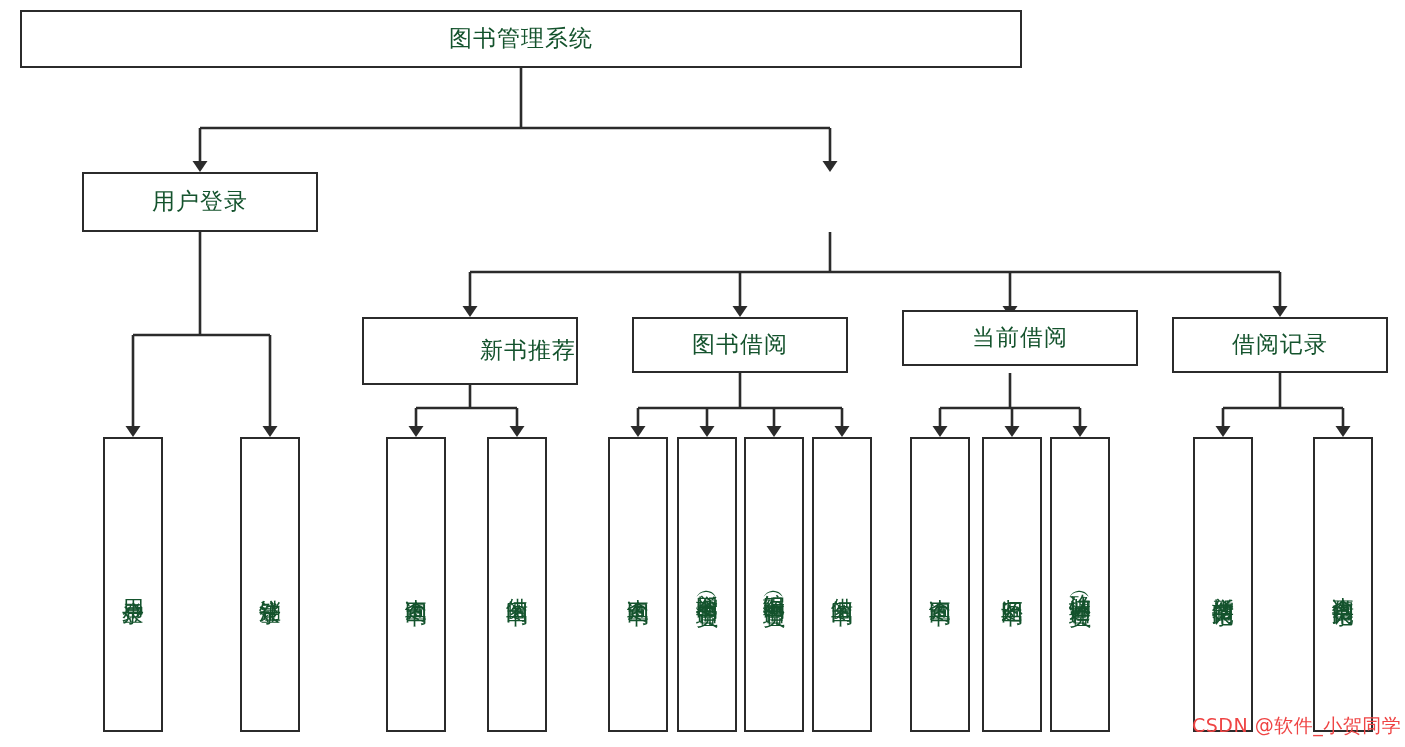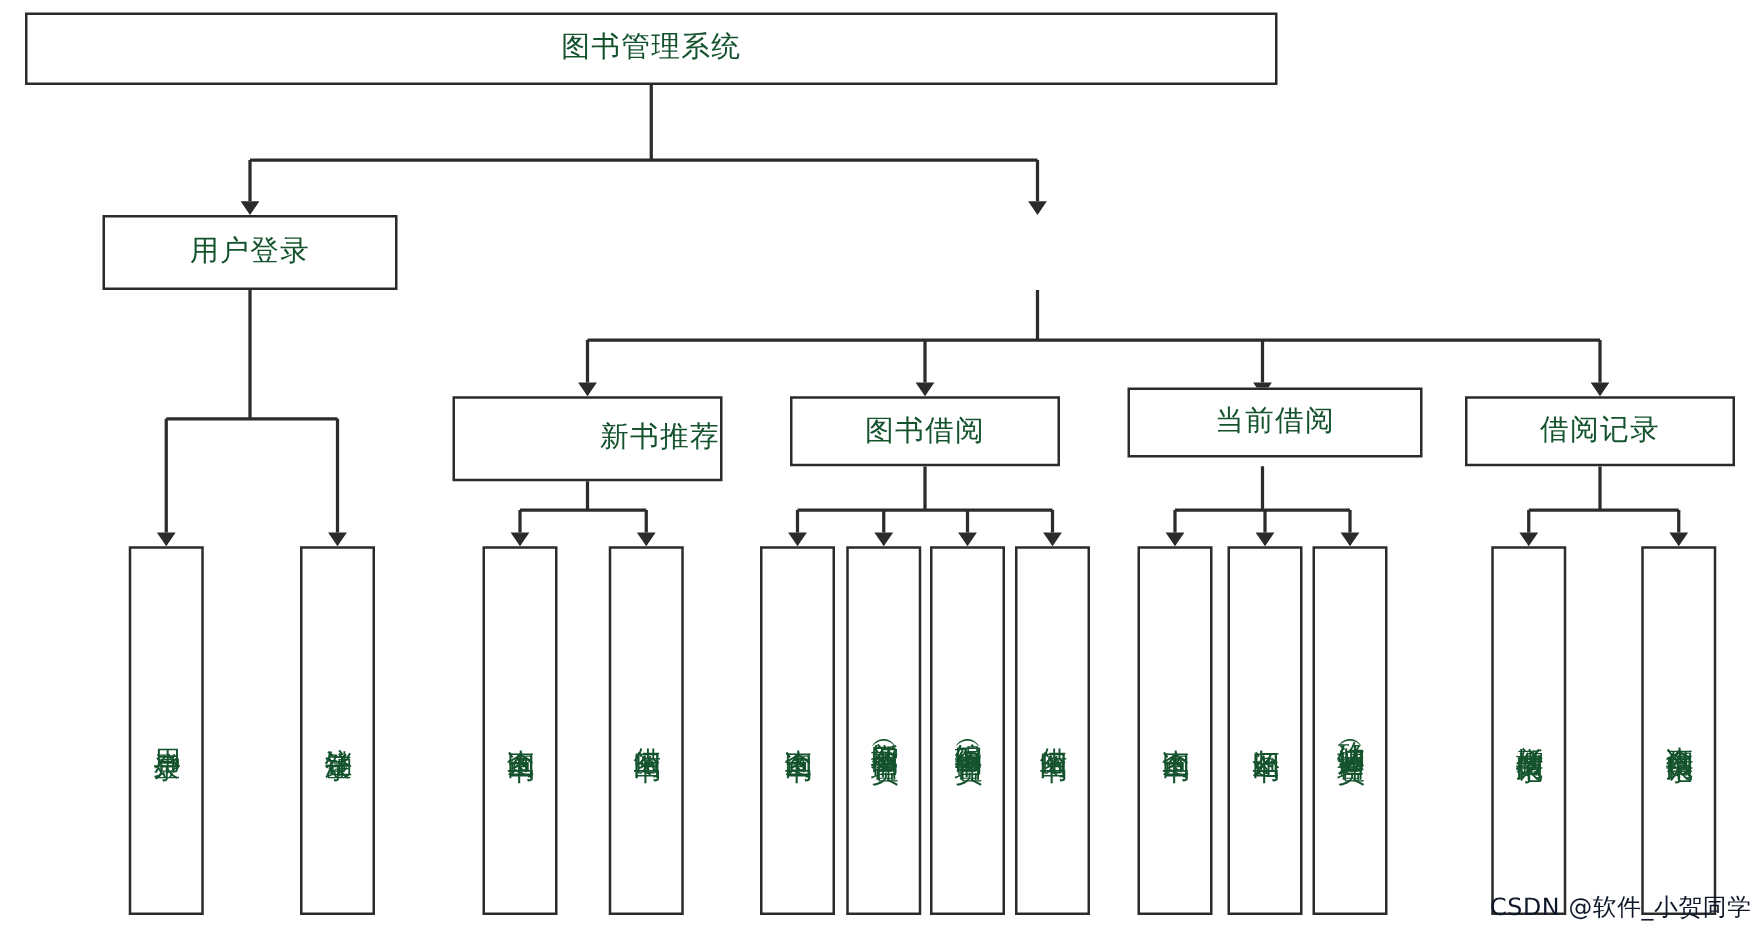--- a/index.html
+++ b/index.html
@@ -56,21 +56,21 @@
   .node.vert .label{
     writing-mode:vertical-rl;
     text-orientation:upright;
     font-size:22px;
     line-height:1.08;
     letter-spacing:2px;
     max-height:100%;
   }
   .watermark{
     position:absolute;
-    color:#0f172a;
+    color:#ef4444;
     font-size:19px;
     letter-spacing:0.5px;
     white-space:nowrap;
     z-index:6;
     user-select:none;
   }
 </style>
 </head>
 <body>
 

